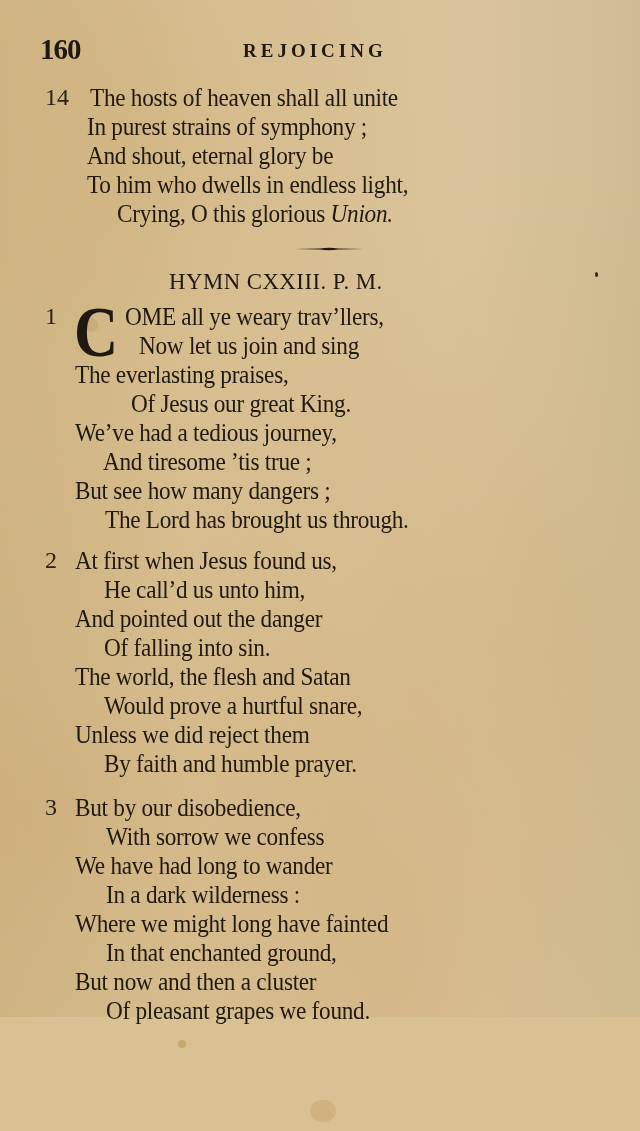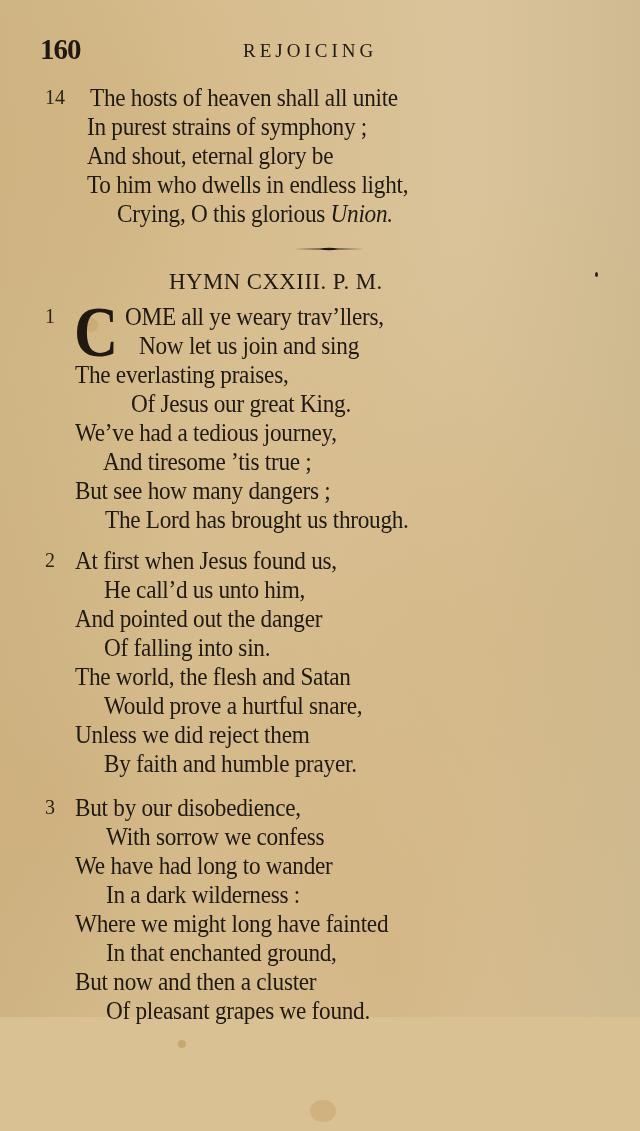--- a/index.html
+++ b/index.html
@@ -34,38 +34,38 @@
     position: absolute;
     white-space: nowrap;
     font-size: 25px;
     line-height: 29px;
     letter-spacing: -0.3px;
     transform: scaleX(0.93);
     transform-origin: left center;
   }
   .num {
     position: absolute;
-    font-size: 20px;
+    font-size: 24px;
     line-height: 29px;
     color: #2a2218;
   }
   .header-num {
     position: absolute;
     left: 40px;
     top: 33px;
     font-size: 29px;
     font-weight: bold;
     letter-spacing: -1px;
   }
   .header-title {
     position: absolute;
     left: 243px;
     top: 40px;
     font-size: 19px;
-    font-weight: normal;
+    font-weight: bold;
     letter-spacing: 4px;
   }
   .rule {
     position: absolute;
     left: 294px;
     top: 247px;
     width: 70px;
     height: 4px;
   }
   .hymn-title {

